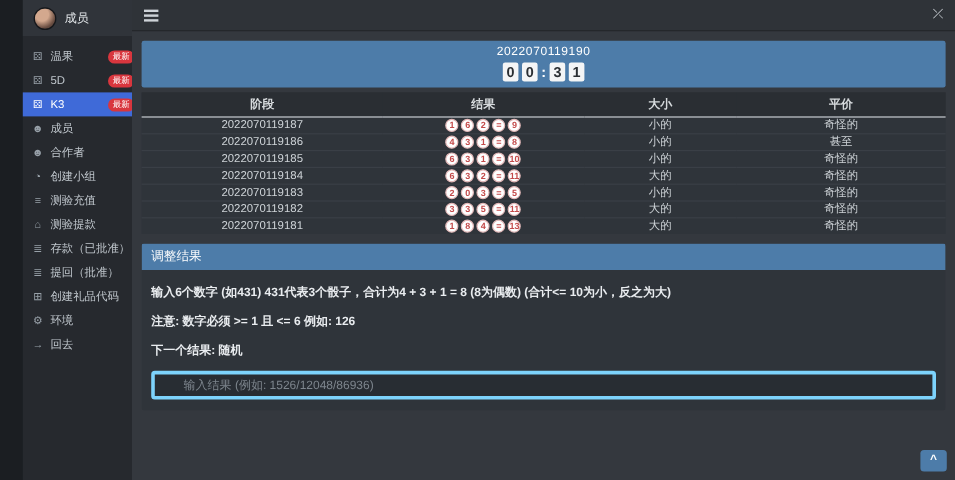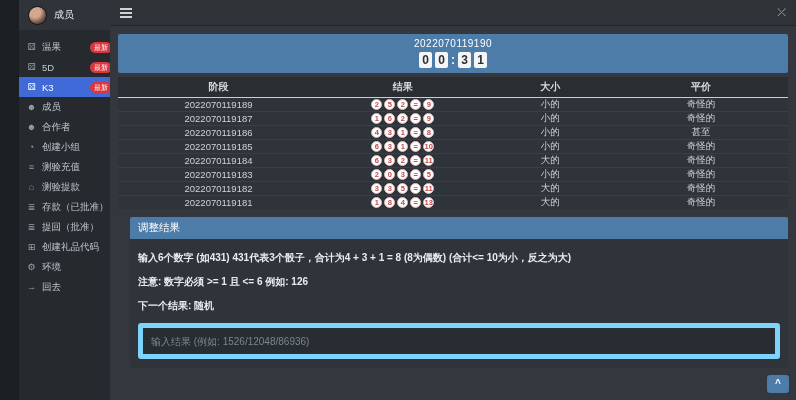--- a/index.html
+++ b/index.html
@@ -41,27 +41,27 @@
   
   table{width:100%;border-collapse:collapse;margin-top:4px;background:#2f343a;}
   thead tr{background:#2a2e33;text-align:center;}
   th{font-size:10px;color:#d6dadd;font-weight:bold;padding:3px 0;border-bottom:1px solid #c9ced3;}
   td{font-size:9.5px;color:#ced3d7;text-align:center;padding:0;height:12px;border-top:1px solid #3a3f46;}
   tbody tr:first-child td{border-top:none;}
   .ball{display:inline-block;width:11px;height:11px;line-height:10px;border-radius:50%;
     background:#fff;border:1px solid #e2b8b8;box-sizing:border-box;
     color:#c34a4a;font-size:7.5px;font-weight:bold;margin:0 1px;vertical-align:middle;}
   
-  .panel{margin-top:8px;border-radius:2px;overflow:hidden;margin-left:12px;}
+  .panel{margin-top:8px;border-radius:2px;overflow:hidden;}
   .panel-header{background:#4d7ca9;color:#fff;font-size:10.5px;padding:4px 8px;}
   .panel-body{background:#2f343a;padding:6px 8px 9px;}
   .panel-line{color:#e9ecef;font-size:10px;font-weight:bold;margin:6px 0 10px;}
-  .result-input{display:block;width:100%;box-sizing:border-box;height:36px;
-    background:#282d33;border:5px solid #7dd3fc;border-radius:3px;
-    color:#aeb5bc;font-size:10px;padding:3px 8px;outline:none;
+  .result-input{display:block;width:100%;box-sizing:border-box;height:24px;
+    background:#282d33;border:3px solid #7dd3fc;border-radius:3px;
+    color:#aeb5bc;font-size:10px;padding:3px 24px;outline:none;
     font-family:"Liberation Sans","DejaVu Sans",sans-serif;}
   .result-input::placeholder{color:#7d858d;opacity:1;}
   .scroll-top{position:absolute;right:7px;bottom:7px;width:22px;height:18px;
     background:#4d7ca9;color:#fff;border:none;border-radius:3px;
     font-size:10px;font-weight:bold;cursor:pointer;line-height:1;}
 </style>
 </head>
 <body>
 
 <aside class="sidebar">
@@ -160,26 +160,20 @@
       <thead>
         <tr>
           <th>阶段</th>
           <th>结果</th>
           <th>大小</th>
           <th>平价</th>
         </tr>
       </thead>
       <tbody id="results-body">
           <tr>
-            <td>2022070119189</td>
-            <td><span class="ball">2</span><span class="ball">5</span><span class="ball">2</span><span class="ball">=</span><span class="ball">9</span></td>
-            <td>小的</td>
-            <td>奇怪的</td>
-          </tr>
-          <tr>
             <td>2022070119187</td>
             <td><span class="ball">1</span><span class="ball">6</span><span class="ball">2</span><span class="ball">=</span><span class="ball">9</span></td>
             <td>小的</td>
             <td>奇怪的</td>
           </tr>
           <tr>
             <td>2022070119186</td>
             <td><span class="ball">4</span><span class="ball">3</span><span class="ball">1</span><span class="ball">=</span><span class="ball">8</span></td>
             <td>小的</td>
             <td>甚至</td>

